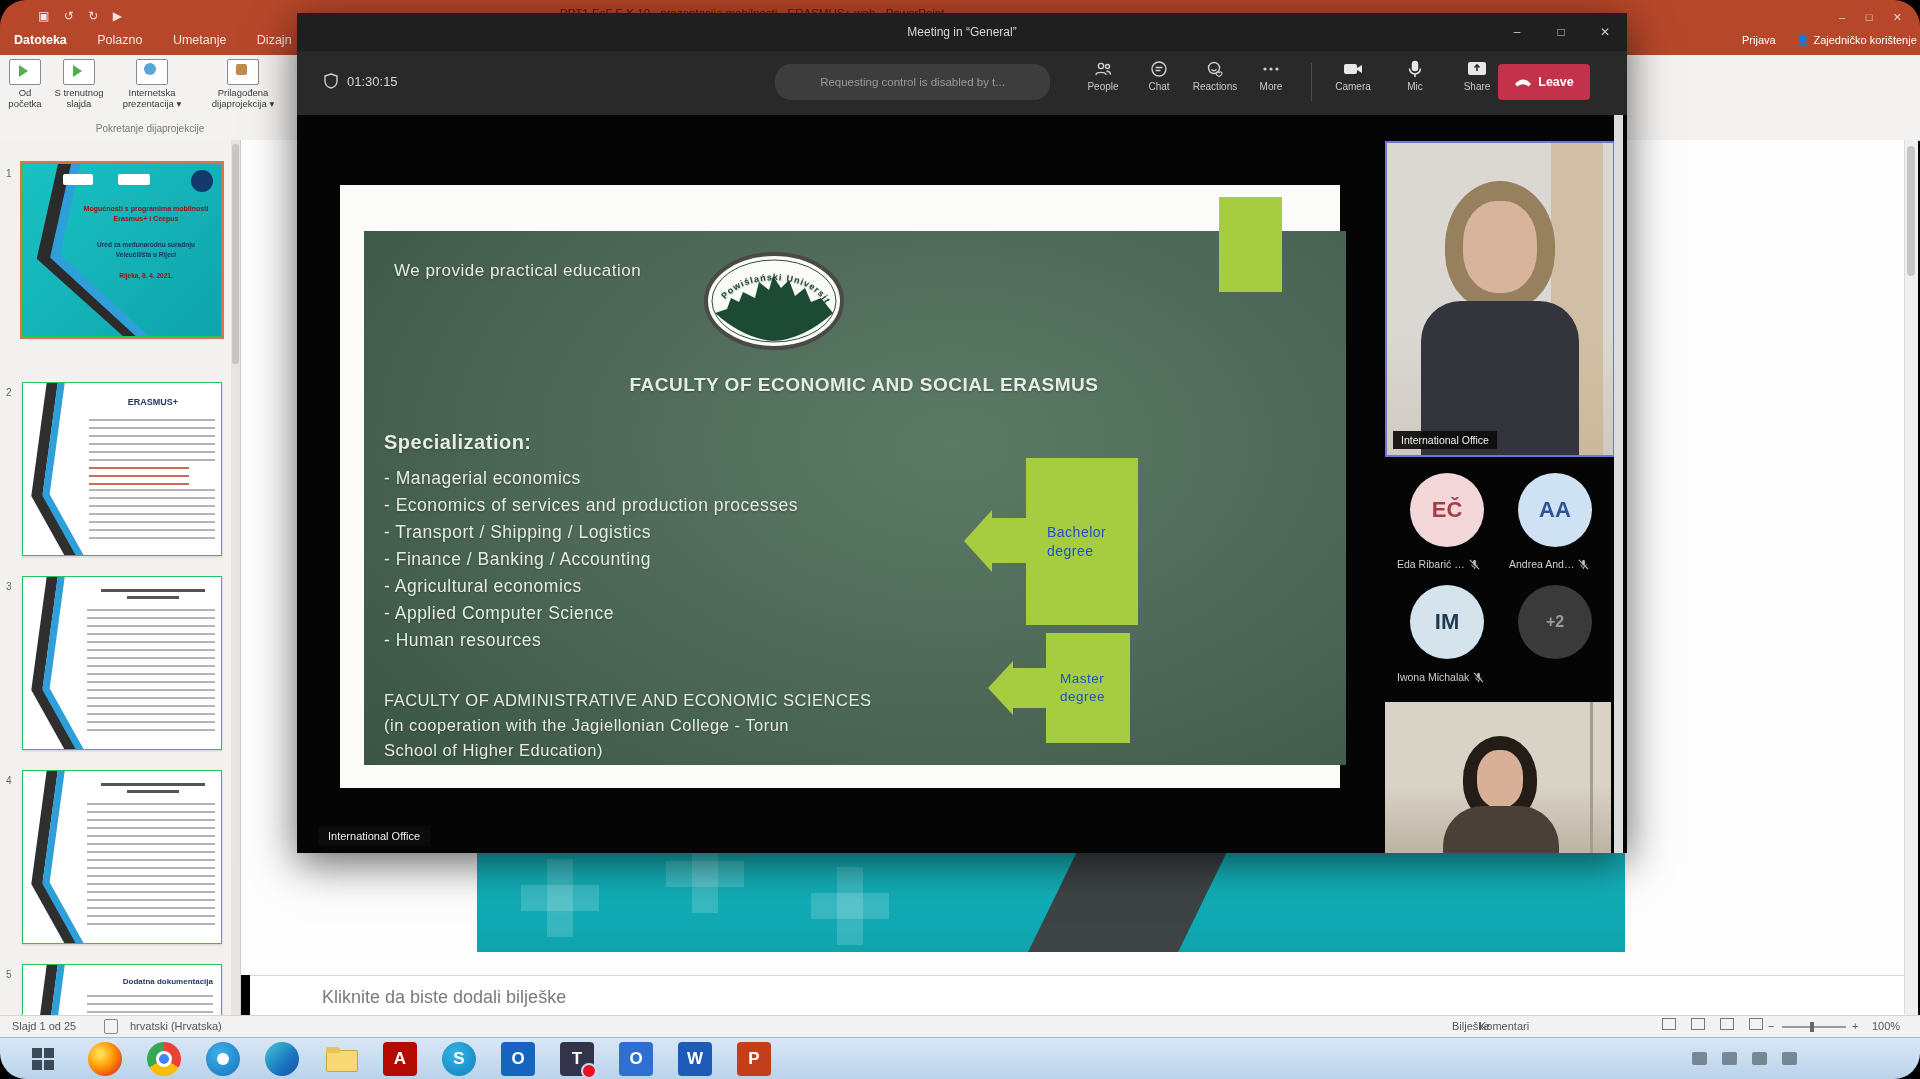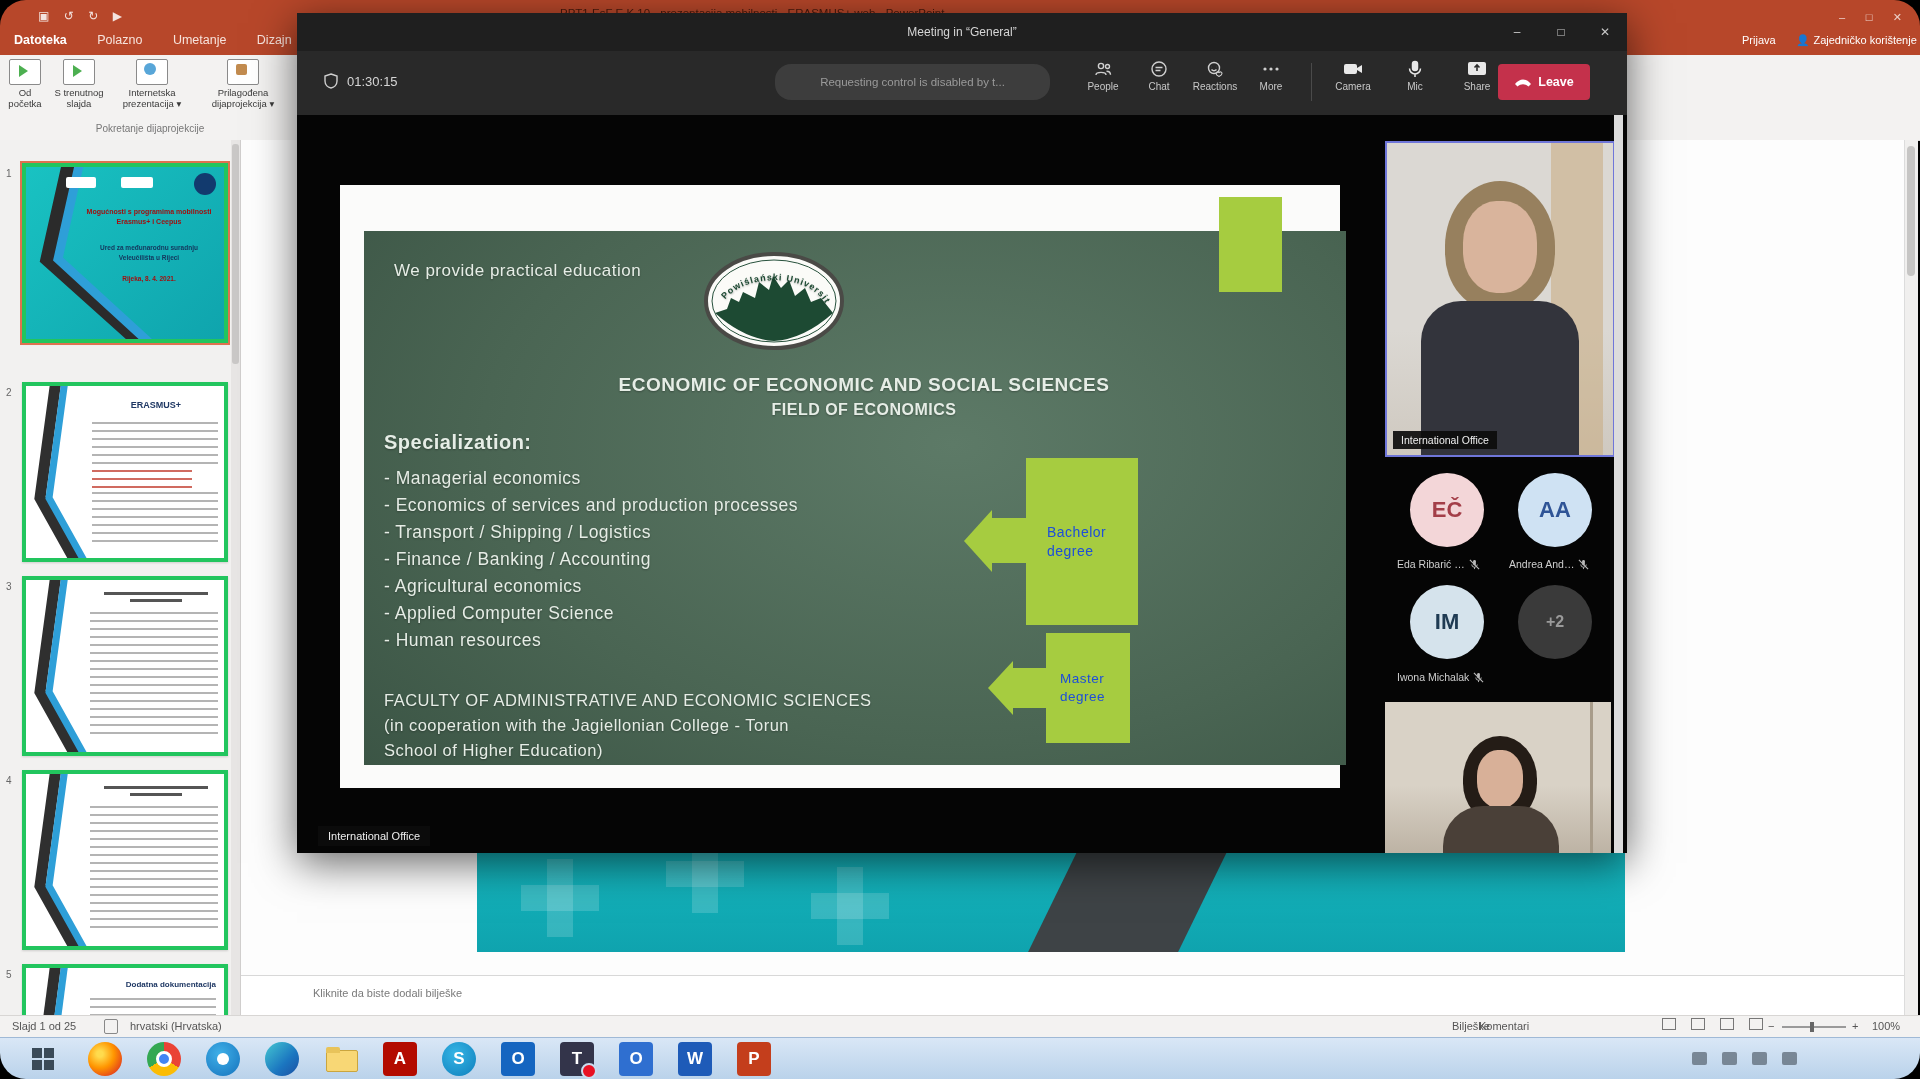--- a/index.html
+++ b/index.html
@@ -16,34 +16,34 @@
   .share-cluster{color:#fff;font-size:11px;}
   .ribbon{left:0;top:55px;width:1920px;height:85px;background:#f3f2f1;border-bottom:1px solid #d8d6d4;}
   .rb-btn{position:absolute;top:4px;text-align:center;color:#3b3b3b;font-size:9.5px;line-height:1.15;}
   .rb-ico{width:30px;height:24px;margin:0 auto 3px auto;border:1.5px solid #8a8a8a;border-radius:2px;position:relative;background:#fff;}
   .rb-ico::after{content:"";position:absolute;left:9px;top:5px;border-left:9px solid #4caf50;border-top:6px solid transparent;border-bottom:6px solid transparent;}
   .rb-ico.globe::after{border:0;left:7px;top:3px;width:12px;height:12px;border-radius:50%;background:#58a6d8;}
   .rb-ico.gear::after{border:0;left:8px;top:4px;width:11px;height:11px;border-radius:2px;background:#c28b4f;}
   .rb-group-label{color:#777;font-size:10px;}
   
   .panel{left:0;top:140px;width:240px;height:875px;background:#f2f1f0;border-right:1px solid #d0cecd;}
-  .thumb{position:absolute;left:22px;width:198px;height:172px;background:#fff;border:4px solid #22c55e;box-shadow:0 1px 2px rgba(0,0,0,.15);overflow:hidden;}
+  .thumb{position:absolute;left:22px;width:198px;height:172px;background:#fff;border:1px solid #22c55e;box-shadow:0 1px 2px rgba(0,0,0,.15);overflow:hidden;}
   .thumb.selected{outline:2px solid #e0714f;}
   .slide-num{position:absolute;left:6px;font-size:10px;color:#666;}
   .stripes{position:absolute;background:repeating-linear-gradient(to bottom,#9b9b9b 0 2px,transparent 2px 8px);opacity:.75;}
   .stripes.red{background:repeating-linear-gradient(to bottom,#c0392b 0 2px,transparent 2px 8px);}
   .tbar{position:absolute;background:#555;}
   
   .editarea{left:241px;top:140px;width:1663px;height:835px;background:#fdfdfd;}
   .tealband{left:477px;top:853px;width:1148px;height:99px;background:linear-gradient(#15b6be,#0fa3ae);overflow:hidden;}
   .cross{position:absolute;width:26px;height:78px;background:rgba(255,255,255,.16);}
   .cross::after{content:"";position:absolute;left:-26px;top:26px;width:78px;height:26px;background:rgba(255,255,255,.16);}
   .diag{position:absolute;left:575px;top:-10px;width:150px;height:120px;background:#3e4346;transform:skewX(-26deg);}
   
-  .notes{left:241px;top:975px;width:1663px;height:40px;background:#fff;border-top:1px solid #d8d8d8;color:#7a7a7a;font-size:11px;}
+  .notes{left:250px;top:975px;width:1663px;height:40px;background:#fff;border-top:1px solid #d8d8d8;color:#7a7a7a;font-size:18px;}
   .statusbar{left:0;top:1015px;width:1920px;height:22px;background:#f3f2f1;border-top:1px solid #d8d6d4;color:#555;font-size:11px;}
   .viewico{display:inline-block;width:12px;height:10px;border:1.5px solid #777;margin-left:12px;vertical-align:middle;}
   .vscroll{left:1904px;top:140px;width:13px;height:875px;background:#f0efee;border-left:1px solid #dcdcdc;}
   .vthumb{position:absolute;left:2px;top:6px;width:8px;height:130px;background:#c6c5c4;border-radius:4px;}
   
   .taskbar{left:0;top:1037px;width:1920px;height:42px;background:linear-gradient(#d9e7f6,#b9d2ea);border-top:1px solid #9fb9d6;}
   .tk{position:absolute;top:4px;width:34px;height:34px;border-radius:4px;}
   .tk .glyph{position:absolute;left:0;top:0;width:100%;height:100%;display:flex;align-items:center;justify-content:center;color:#fff;font-weight:bold;font-size:17px;}
   .tile{border-radius:4px;}
   .tray-ico{position:absolute;top:14px;width:15px;height:13px;background:#5c6a77;border-radius:2px;opacity:.75;}
@@ -375,22 +375,21 @@
           <div class="abs" style="left:30px;top:30px;font-size:17px;">We provide practical education</div>
 
           <svg class="abs" style="left:339px;top:20px;" width="142" height="100" viewBox="0 0 142 100">
             <ellipse cx="71" cy="50" rx="68" ry="47" fill="#fbfbf8" stroke="#4a4a46" stroke-width="4"></ellipse>
             <ellipse cx="71" cy="50" rx="62" ry="41" fill="none" stroke="#27513c" stroke-width="1"></ellipse>
             <path d="M12,62 L24,58 L28,47 L36,51 L40,41 L52,47 L56,31 L66,39 L70,25 L78,37 L86,29 L92,45 L102,37 L108,51 L118,47 L126,57 L130,62 Q101,88 71,90 Q41,88 12,62 Z" fill="#1d4a33"></path>
             <path id="arcp" d="M20,52 A54,34 0 0 1 122,52" fill="none"></path>
             <text font-size="9" fill="#1d4a33" font-weight="bold" letter-spacing="1" font-family="Liberation Sans, sans-serif"><textPath href="#arcp" startOffset="4">Powiślański University</textPath></text>
           </svg>
 
-          <div class="abs" style="left:170px;top:143px;width:660px;text-align:center;font-weight:bold;font-size:19px;">ECONOMIC OF ECONOMIC AND SOCIAL SCIENCES</div>
-          <div class="abs" style="left:170px;top:170px;width:660px;text-align:center;font-weight:bold;font-size:16px;">FIELD OF ECONOMICS</div>
+          <div class="abs" style="left:170px;top:143px;width:660px;text-align:center;font-weight:bold;font-size:19px;">FACULTY OF ECONOMIC AND SOCIAL ERASMUS</div>
 
           <div class="abs" style="left:20px;top:200px;font-weight:bold;font-size:20px;">Specialization:</div>
           <div class="abs" style="left:20px;top:234px;font-size:17.5px;line-height:27px;">
             <div>- Managerial economics</div>
             <div>- Economics of services and production processes</div>
             <div>- Transport / Shipping / Logistics</div>
             <div>- Finance / Banking / Accounting</div>
             <div>- Agricultural economics</div>
             <div>- Applied Computer Science</div>
             <div>- Human resources</div>

